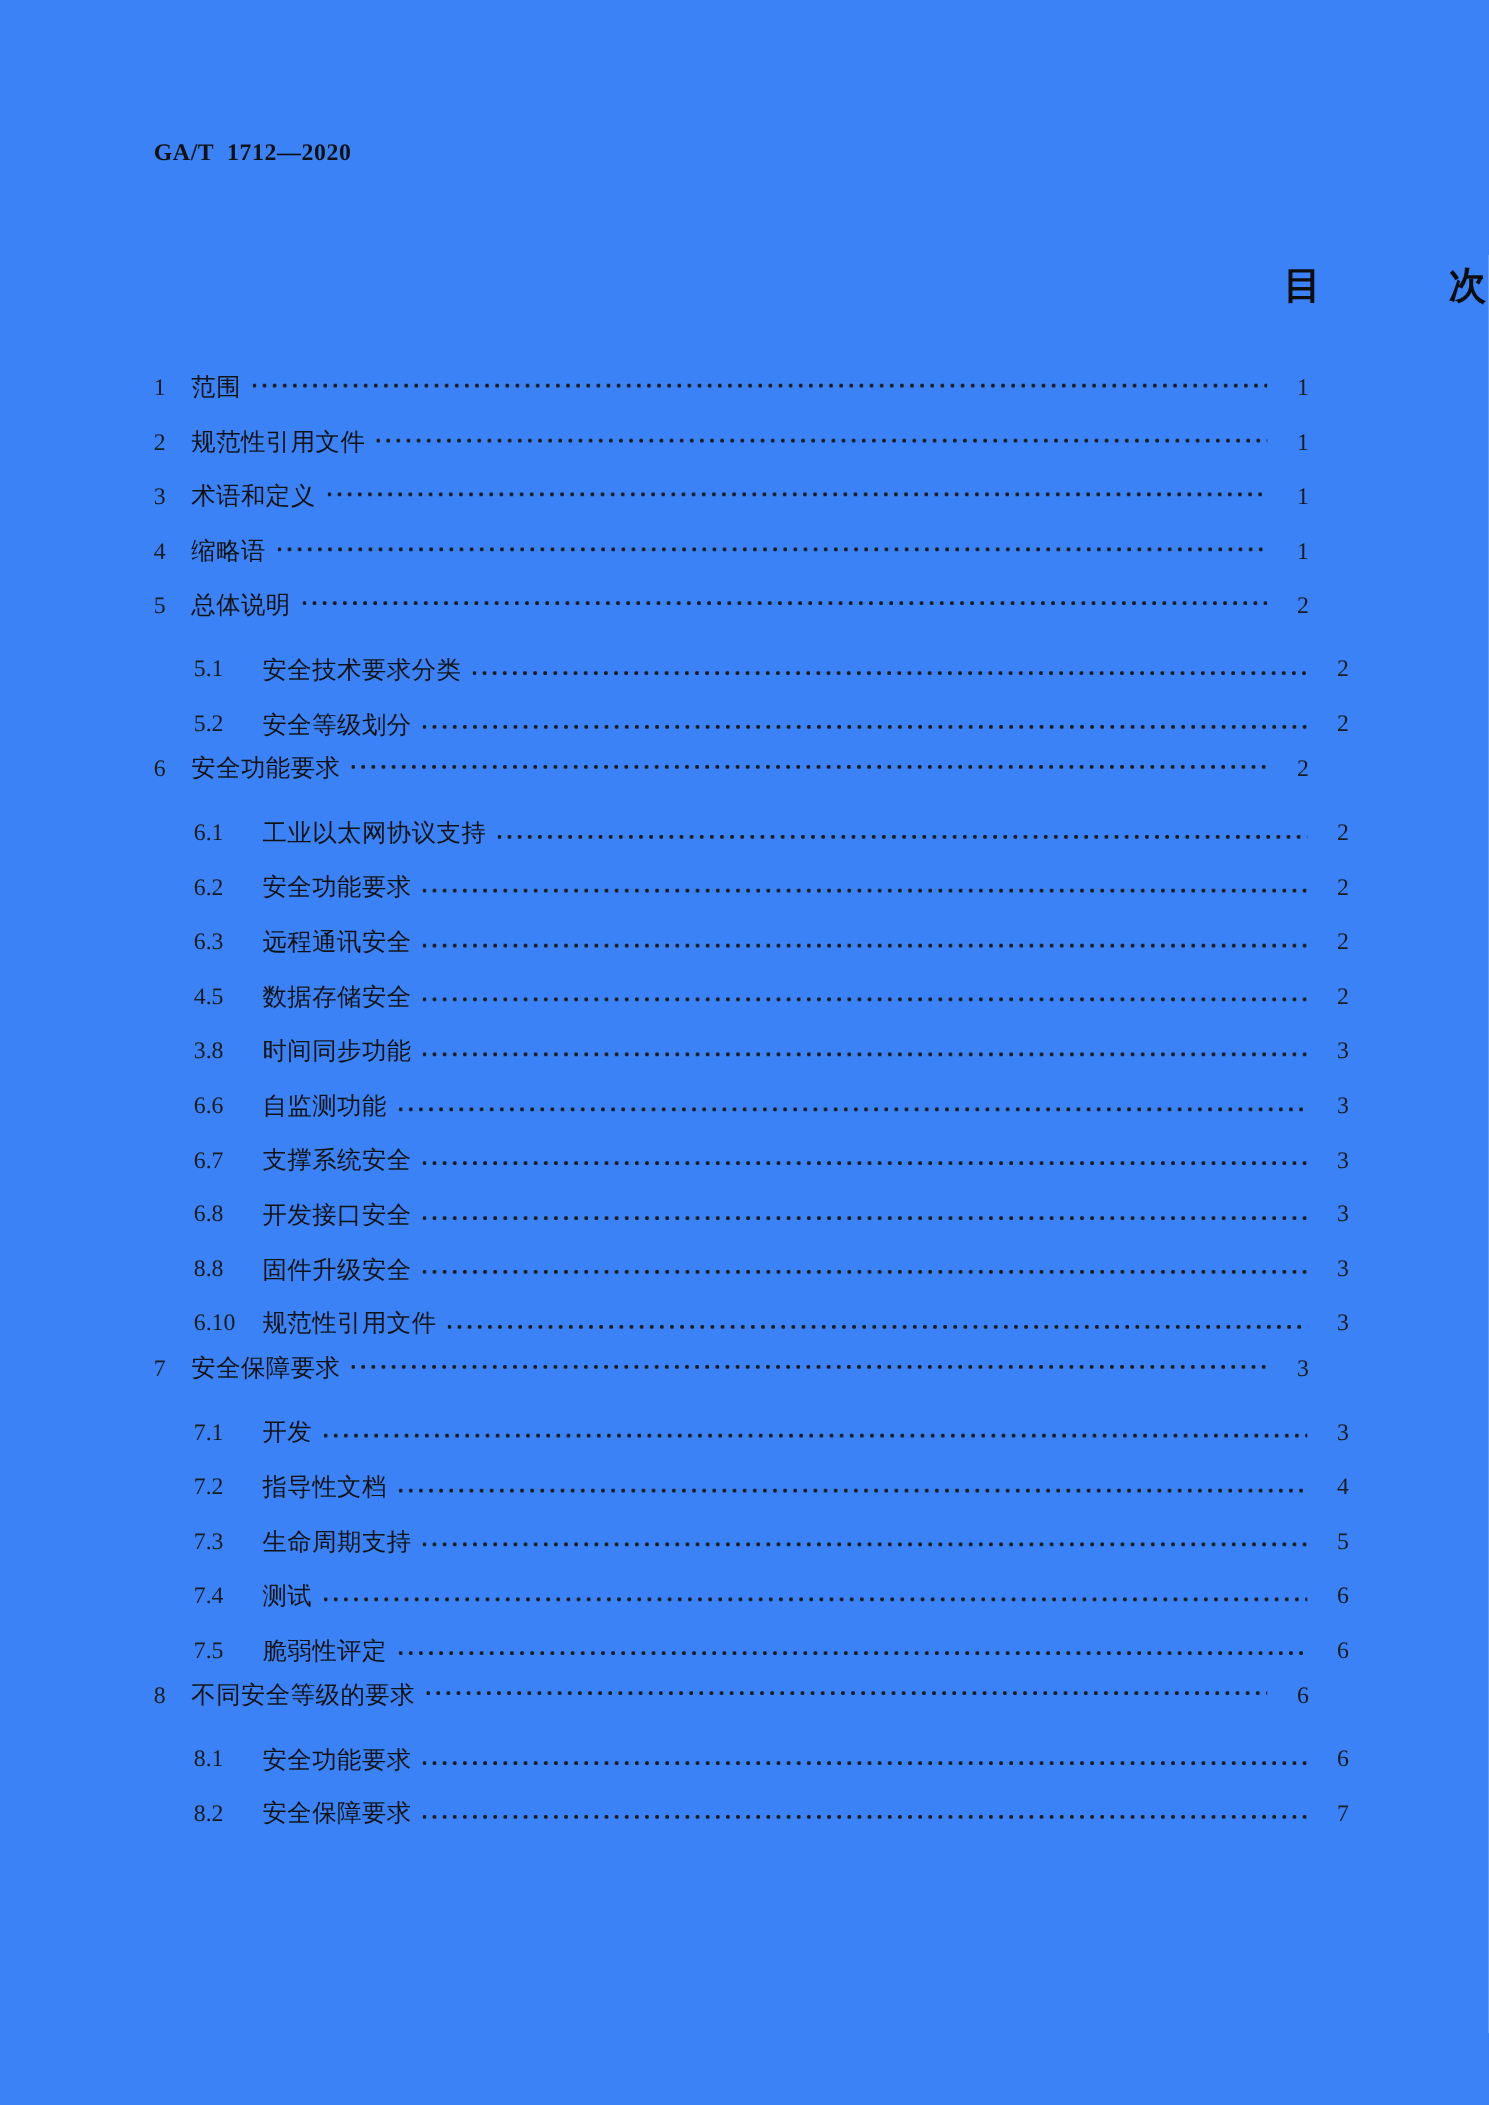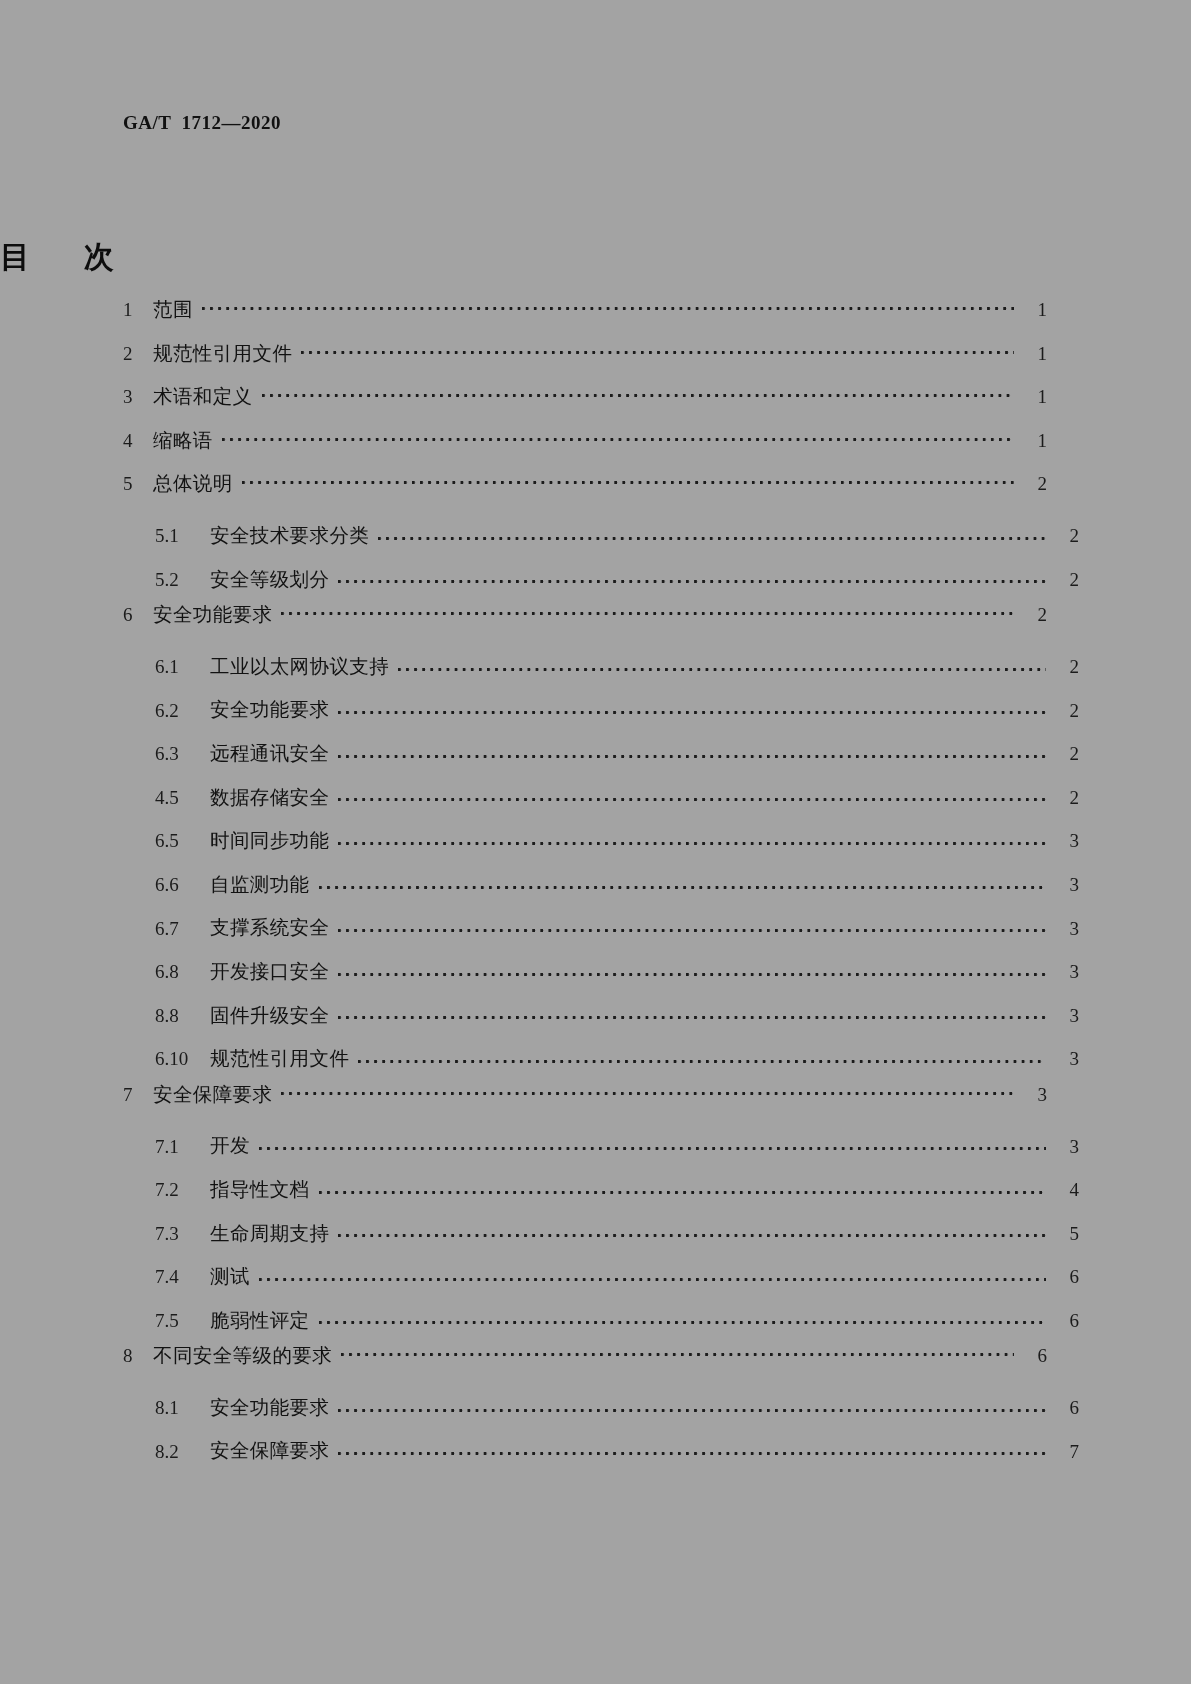--- a/index.html
+++ b/index.html
@@ -11,21 +11,21 @@
     width: 1191px;
     height: 1684px;
     position: relative;
     font-family: "Liberation Serif", "DejaVu Serif", serif;
     color: #1a1a1a;
     overflow: hidden;
   }
   .page {
     position: absolute;
     inset: 0;
-    background: #a3a3a3;
+    background: #3b82f6;
   }
 
   
   .doc-header {
     position: absolute;
     left: 123px;
     top: 112px;
     font-family: "Liberation Serif", "DejaVu Serif", serif;
     font-size: 19px;
     font-weight: bold;
@@ -33,28 +33,27 @@
     color: #111;
     white-space: pre;
   }
 
   
   .toc-title {
     position: absolute;
     left: 0;
     right: 0;
     top: 208px;
-    text-align: left;
-    font-family: Liberation Sans, sans-serif;
+    text-align: right;
+    font-family: Liberation Mono, monospace;
     font-size: 30px;
     font-weight: bold;
     letter-spacing: 2px;
     color: #0d0d0d;
     white-space: pre;
-    margin-top: 29px;
   }
 
   
   .toc {
     position: absolute;
     left: 123px;
     top: 296px;
     width: 924px;
   }
   .toc-row {
@@ -195,21 +194,21 @@
         <span class="leader"></span>
         <span class="pageno">2</span>
       </div>
       <div class="toc-row lvl-2">
         <span class="num">4.5</span>
         <span class="label">数据存储安全</span>
         <span class="leader"></span>
         <span class="pageno">2</span>
       </div>
       <div class="toc-row lvl-2">
-        <span class="num">6.5</span>
+        <span class="num">3.8</span>
         <span class="label">时间同步功能</span>
         <span class="leader"></span>
         <span class="pageno">3</span>
       </div>
       <div class="toc-row lvl-2">
         <span class="num">6.6</span>
         <span class="label">自监测功能</span>
         <span class="leader"></span>
         <span class="pageno">3</span>
       </div>

